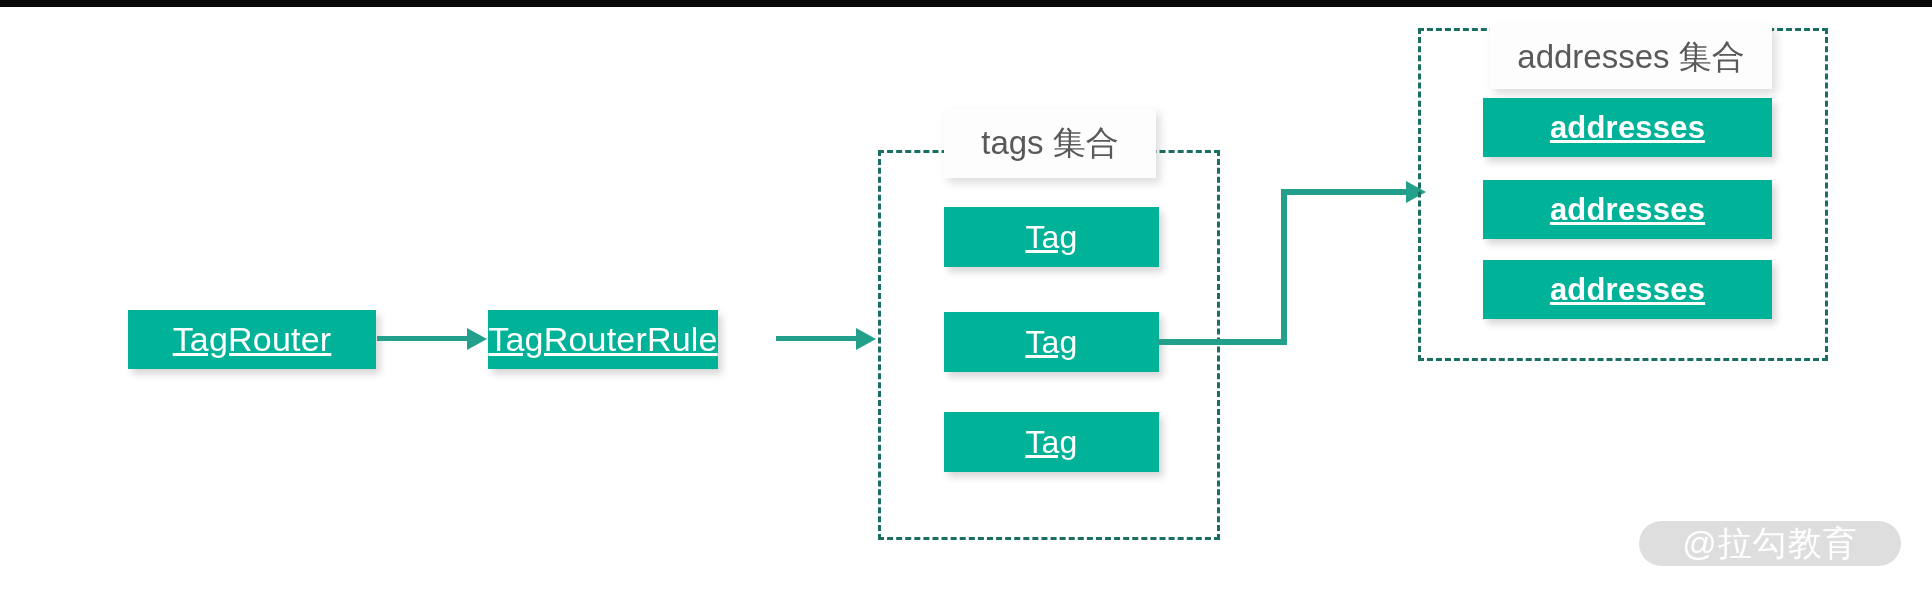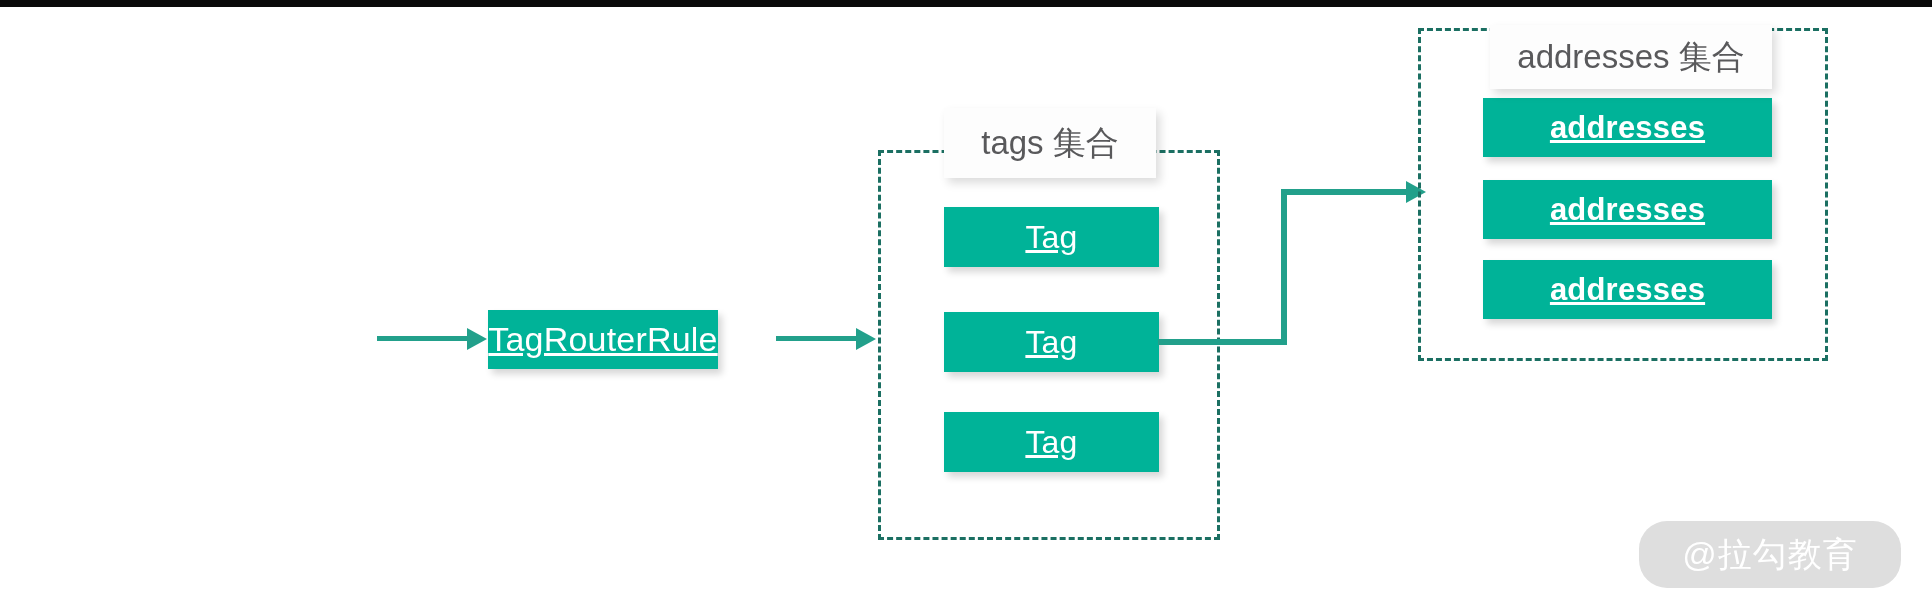--- a/index.html
+++ b/index.html
@@ -93,20 +93,23 @@
     white-space: nowrap;
   }
 </style>
 </head>
 <body>
 
 <div id="canvas">
 
   <div class="top-bar"></div>
 
+  <div class="node big" style="left:128px; top:310px; width:248px; height:59px;">
+    <span>TagRouter</span>
+  </div>
 
   <div class="conn" style="left:377px; top:336px; width:92px; height:5px;"></div>
   <div class="arrowhead" style="left:467px; top:328px;"></div>
 
   <div class="node big" style="left:488px; top:310px; width:230px; height:59px;">
     <span>TagRouterRule</span>
   </div>
 
   <div class="conn" style="left:776px; top:336px; width:82px; height:5px;"></div>
   <div class="arrowhead" style="left:856px; top:328px;"></div>
@@ -145,17 +148,17 @@
   </div>
 
   <div class="node addr" style="left:1483px; top:180px; width:289px; height:59px;">
     <span>addresses</span>
   </div>
 
   <div class="node addr" style="left:1483px; top:260px; width:289px; height:59px;">
     <span>addresses</span>
   </div>
 
-  <div class="watermark" style="left:1639px; top:521px; width:262px; height:67px;">
+  <div class="watermark" style="left:1639px; top:521px; width:262px; height:45px;">
     <span>@拉勾教育</span>
   </div>
 
 </div>
 
 </body></html>

